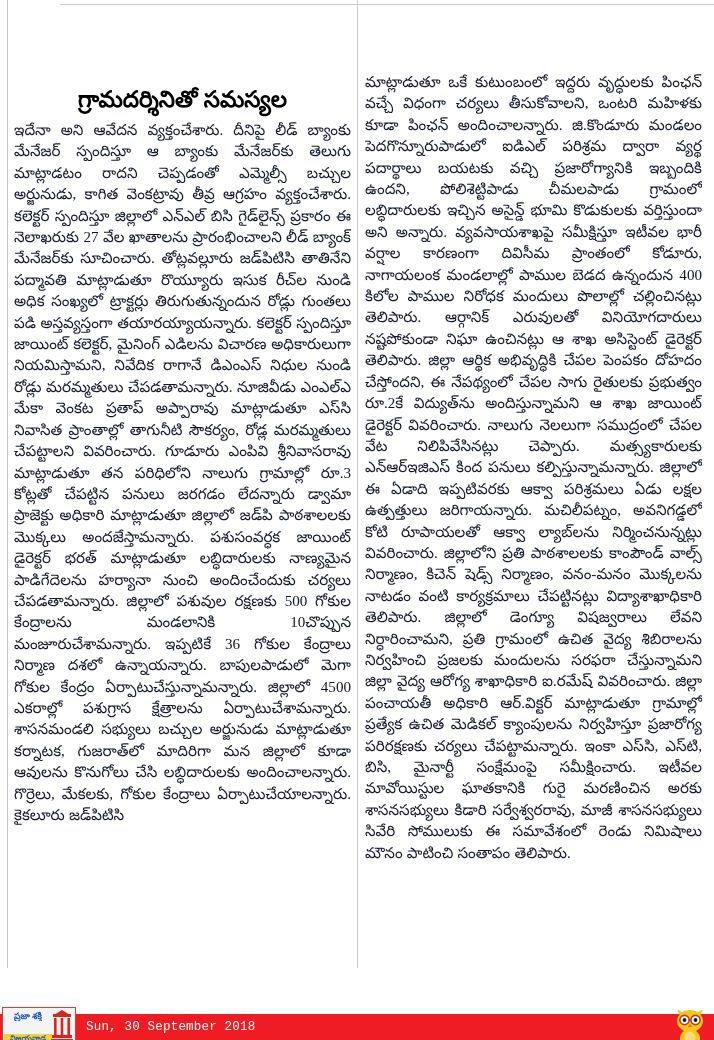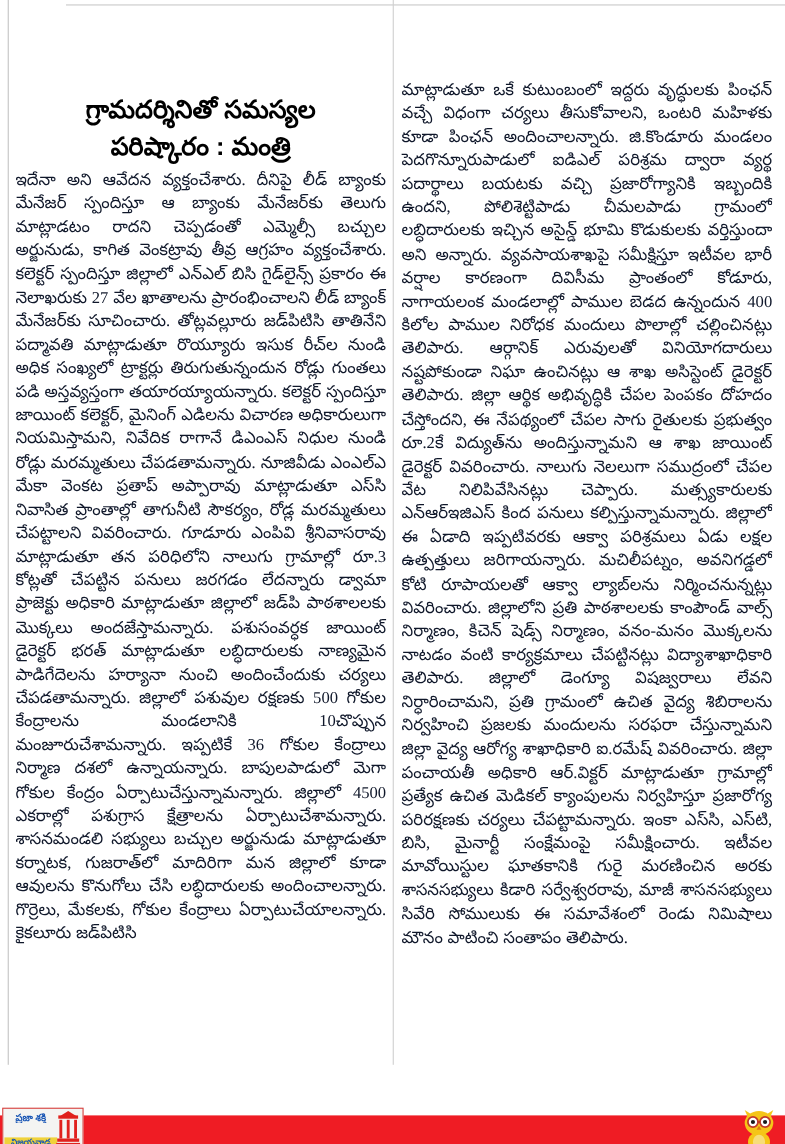--- a/index.html
+++ b/index.html
@@ -186,21 +186,20 @@
 
   <div class="rule-top"></div>
   <div class="rule-left"></div>
   <div class="rule-col"></div>
 
   <div class="article">
 
     <div class="col col-left">
       <div class="headline">
         <div>గ్రామదర్శినితో సమస్యల</div>
-        <div>పరిష్కారం : మంత్రి</div>
       </div>
       <p class="body-text">ఇదేనా అని ఆవేదన వ్యక్తంచేశారు. దీనిపై లీడ్ బ్యాంకు మేనేజర్ స్పందిస్తూ ఆ బ్యాంకు మేనేజర్‌కు తెలుగు మాట్లాడటం రాదని చెప్పడంతో ఎమ్మెల్సీ బచ్చుల అర్జునుడు, కాగిత వెంకట్రావు తీవ్ర ఆగ్రహం వ్యక్తంచేశారు. కలెక్టర్ స్పందిస్తూ జిల్లాలో ఎన్‌ఎల్ బిసి గైడ్‌లైన్స్ ప్రకారం ఈ నెలాఖరుకు 27 వేల ఖాతాలను ప్రారంభించాలని లీడ్ బ్యాంక్ మేనేజర్‌కు సూచించారు. తోట్లవల్లూరు జడ్‌పిటిసి తాతినేని పద్మావతి మాట్లాడుతూ రొయ్యూరు ఇసుక రీచ్‌ల నుండి అధిక సంఖ్యలో ట్రాక్టర్లు తిరుగుతున్నందున రోడ్లు గుంతలు పడి అస్తవ్యస్తంగా తయారయ్యాయన్నారు. కలెక్టర్ స్పందిస్తూ జాయింట్ కలెక్టర్, మైనింగ్ ఎడిలను విచారణ అధికారులుగా నియమిస్తామని, నివేదిక రాగానే డిఎంఎస్ నిధుల నుండి రోడ్లు మరమ్మతులు చేపడతామన్నారు. నూజివీడు ఎంఎల్ఎ మేకా వెంకట ప్రతాప్ అప్పారావు మాట్లాడుతూ ఎస్‌సి నివాసిత ప్రాంతాల్లో తాగునీటి సౌకర్యం, రోడ్ల మరమ్మతులు చేపట్టాలని వివరించారు. గూడూరు ఎంపివి శ్రీనివాసరావు మాట్లాడుతూ తన పరిధిలోని నాలుగు గ్రామాల్లో రూ.3 కోట్లతో చేపట్టిన పనులు జరగడం లేదన్నారు డ్వామా ప్రాజెక్టు అధికారి మాట్లాడుతూ జిల్లాలో జడ్‌పి పాఠశాలలకు మొక్కలు అందజేస్తామన్నారు. పశుసంవర్ధక జాయింట్ డైరెక్టర్ భరత్ మాట్లాడుతూ లబ్ధిదారులకు నాణ్యమైన పాడిగేదెలను హర్యానా నుంచి అందించేందుకు చర్యలు చేపడతామన్నారు. జిల్లాలో పశువుల రక్షణకు 500 గోకుల కేంద్రాలను మండలానికి 10చొప్పున మంజూరుచేశామన్నారు. ఇప్పటికే 36 గోకుల కేంద్రాలు నిర్మాణ దశలో ఉన్నాయన్నారు. బాపులపాడులో మెగా గోకుల కేంద్రం ఏర్పాటుచేస్తున్నామన్నారు. జిల్లాలో 4500 ఎకరాల్లో పశుగ్రాస క్షేత్రాలను ఏర్పాటుచేశామన్నారు. శాసనమండలి సభ్యులు బచ్చుల అర్జునుడు మాట్లాడుతూ కర్నాటక, గుజరాత్‌లో మాదిరిగా మన జిల్లాలో కూడా ఆవులను కొనుగోలు చేసి లబ్ధిదారులకు అందించాలన్నారు. గొర్రెలు, మేకలకు, గోకుల కేంద్రాలు ఏర్పాటుచేయాలన్నారు. కైకలూరు జడ్‌పిటిసి</p>
     </div>
 
     <div class="col col-right">
       <p class="body-text">మాట్లాడుతూ ఒకే కుటుంబంలో ఇద్దరు వృద్ధులకు పింఛన్ వచ్చే విధంగా చర్యలు తీసుకోవాలని, ఒంటరి మహిళకు కూడా పింఛన్ అందించాలన్నారు. జి.కొండూరు మండలం పెదగొన్నూరుపాడులో ఐడిఎల్ పరిశ్రమ ద్వారా వ్యర్థ పదార్థాలు బయటకు వచ్చి ప్రజారోగ్యానికి ఇబ్బందికి ఉందని, పోలిశెట్టిపాడు చీమలపాడు గ్రామంలో లబ్ధిదారులకు ఇచ్చిన అసైన్డ్ భూమి కొడుకులకు వర్తిస్తుందా అని అన్నారు. వ్యవసాయశాఖపై సమీక్షిస్తూ ఇటీవల భారీ వర్షాల కారణంగా దివిసీమ ప్రాంతంలో కోడూరు, నాగాయలంక మండలాల్లో పాముల బెడద ఉన్నందున 400 కిలోల పాముల నిరోధక మందులు పొలాల్లో చల్లించినట్లు తెలిపారు. ఆర్గానిక్ ఎరువులతో వినియోగదారులు నష్టపోకుండా నిఘా ఉంచినట్లు ఆ శాఖ అసిస్టెంట్ డైరెక్టర్ తెలిపారు. జిల్లా ఆర్థిక అభివృద్ధికి చేపల పెంపకం దోహదం చేస్తోందని, ఈ నేపథ్యంలో చేపల సాగు రైతులకు ప్రభుత్వం రూ.2కే విద్యుత్‌ను అందిస్తున్నామని ఆ శాఖ జాయింట్ డైరెక్టర్ వివరించారు. నాలుగు నెలలుగా సముద్రంలో చేపల వేట నిలిపివేసినట్లు చెప్పారు. మత్స్యకారులకు ఎన్‌ఆర్‌ఇజిఎస్ కింద పనులు కల్పిస్తున్నామన్నారు. జిల్లాలో ఈ ఏడాది ఇప్పటివరకు ఆక్వా పరిశ్రమలు ఏడు లక్షల ఉత్పత్తులు జరిగాయన్నారు. మచిలీపట్నం, అవనిగడ్డలో కోటి రూపాయలతో ఆక్వా ల్యాబ్‌లను నిర్మించనున్నట్లు వివరించారు. జిల్లాలోని ప్రతి పాఠశాలలకు కాంపౌండ్ వాల్స్ నిర్మాణం, కిచెన్ షెడ్స్ నిర్మాణం, వనం-మనం మొక్కలను నాటడం వంటి కార్యక్రమాలు చేపట్టినట్లు విద్యాశాఖాధికారి తెలిపారు. జిల్లాలో డెంగ్యూ విషజ్వరాలు లేవని నిర్ధారించామని, ప్రతి గ్రామంలో ఉచిత వైద్య శిబిరాలను నిర్వహించి ప్రజలకు మందులను సరఫరా చేస్తున్నామని జిల్లా వైద్య ఆరోగ్య శాఖాధికారి ఐ.రమేష్ వివరించారు. జిల్లా పంచాయతీ అధికారి ఆర్.విక్టర్ మాట్లాడుతూ గ్రామాల్లో ప్రత్యేక ఉచిత మెడికల్ క్యాంపులను నిర్వహిస్తూ ప్రజారోగ్య పరిరక్షణకు చర్యలు చేపట్టామన్నారు. ఇంకా ఎస్‌సి, ఎస్‌టి, బిసి, మైనార్టీ సంక్షేమంపై సమీక్షించారు. ఇటీవల మావోయిస్టుల ఘాతకానికి గురై మరణించిన అరకు శాసనసభ్యులు కిడారి సర్వేశ్వరరావు, మాజీ శాసనసభ్యులు సివేరి సోములుకు ఈ సమావేశంలో రెండు నిమిషాలు మౌనం పాటించి సంతాపం తెలిపారు.</p>
     </div>
 
   </div>
 
@@ -214,20 +213,21 @@
         <polygon points="11,0 3,5 19,5" fill="#e0211d"></polygon>
         <rect x="3" y="8" width="2.6" height="17" fill="#e0211d"></rect>
         <rect x="9.7" y="8" width="2.6" height="17" fill="#e0211d"></rect>
         <rect x="16.4" y="8" width="2.6" height="17" fill="#e0211d"></rect>
         <rect x="1" y="25" width="20" height="3" fill="#e0211d"></rect>
         <rect x="0" y="29" width="22" height="3.5" fill="#e0211d"></rect>
       </svg>
     </div>
 
     <div class="footer-text">
+      <div class="footer-date">Sun, 30 September 2018</div>
     </div>
 
     <svg class="footer-owl" viewBox="0 0 36 40">
       <path d="M8 9 L5 2 L11 6 Z" fill="#f5c518"></path>
       <path d="M28 9 L31 2 L25 6 Z" fill="#f5c518"></path>
       <ellipse cx="18" cy="14" rx="13" ry="11" fill="#f5c518"></ellipse>
       <ellipse cx="18" cy="31" rx="10" ry="9" fill="#f5c518"></ellipse>
       <circle cx="12.5" cy="13" r="4.6" fill="#ffffff" stroke="#c0392b" stroke-width="1.6"></circle>
       <circle cx="23.5" cy="13" r="4.6" fill="#ffffff" stroke="#c0392b" stroke-width="1.6"></circle>
       <circle cx="12.5" cy="13" r="1.9" fill="#1a1a1a"></circle>

